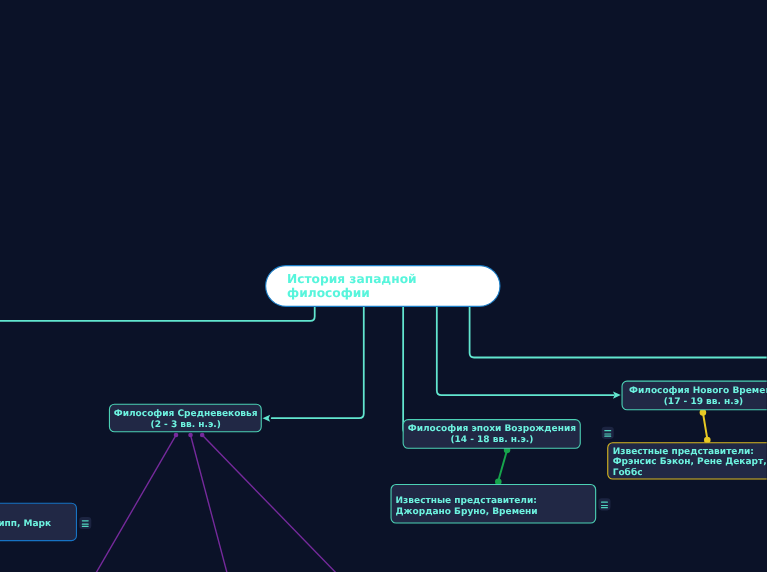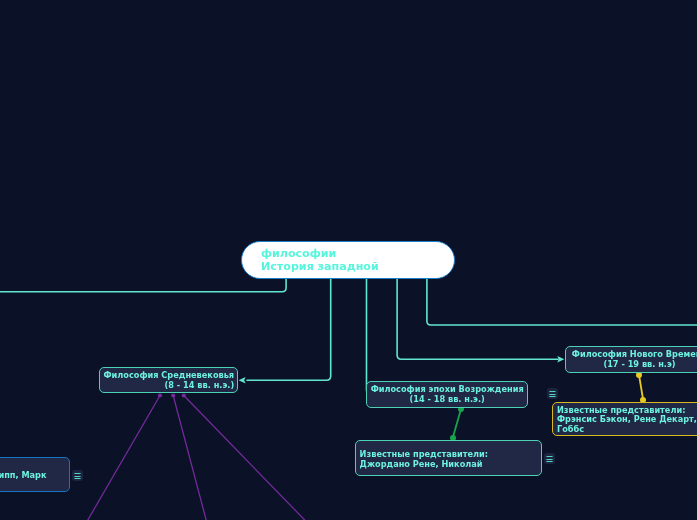--- a/index.html
+++ b/index.html
@@ -52,50 +52,50 @@
     </g>
     <g fill="#762a9c">
       <circle cx="160" cy="395.5" r="2.1"></circle>
       <circle cx="173.2" cy="395.5" r="2.1"></circle>
       <circle cx="183.8" cy="395.5" r="2.1"></circle>
     </g>
   </svg>
 
   <div class="node root" style="left:241px;top:241px;width:214px;height:38px;">
     <div class="txt">
+      <div>История западной</div>
       <div>философии</div>
-      <div>История западной</div>
     </div>
   </div>
 
   <div class="node nbox" style="left:99.2px;top:366.7px;width:139.2px;height:26.6px;justify-content:center;">
-    <div class="txt" style="text-align:right;margin-top:1.5px">
+    <div class="txt" style="text-align:center;margin-top:1.5px">
       <div>Философия Средневековья</div>
-      <div>(8 - 14 вв. н.э.)</div>
+      <div>(2 - 3 вв. н.э.)</div>
     </div>
   </div>
 
   <div class="node nbox" style="left:366px;top:380.7px;width:162.3px;height:27px;justify-content:center;">
     <div class="txt" style="text-align:center;margin-top:1.5px">
       <div>Философия эпохи Возрождения</div>
       <div>(14 - 18 вв. н.э.)</div>
     </div>
   </div>
 
   <div class="node nbox" style="left:565.3px;top:345.5px;width:148.4px;height:27px;justify-content:center;">
     <div class="txt" style="text-align:center;margin-top:1.5px">
       <div>Философия Нового Времени</div>
       <div>(17 - 19 вв. н.э)</div>
     </div>
   </div>
 
   <div class="node nbox" style="left:355px;top:439.8px;width:186.5px;height:36px;">
     <div class="txt" style="padding-left:3.6px;line-height:9.7px;margin-top:3.6px">
       <div>Известные представители:</div>
-      <div>Джордано Рене, Николай</div>
+      <div>Джордано Бруно, Времени</div>
     </div>
   </div>
 
   <div class="node nbox" style="left:552.4px;top:401.8px;width:180px;height:34.5px;border-color:#d9b820;">
     <div class="txt" style="padding-left:3.6px;line-height:9.7px;margin-top:2.6px">
       <div>Известные представители:</div>
       <div>Фрэнсис Бэкон, Рене Декарт, Т</div>
       <div>Гоббс</div>
     </div>
   </div>

